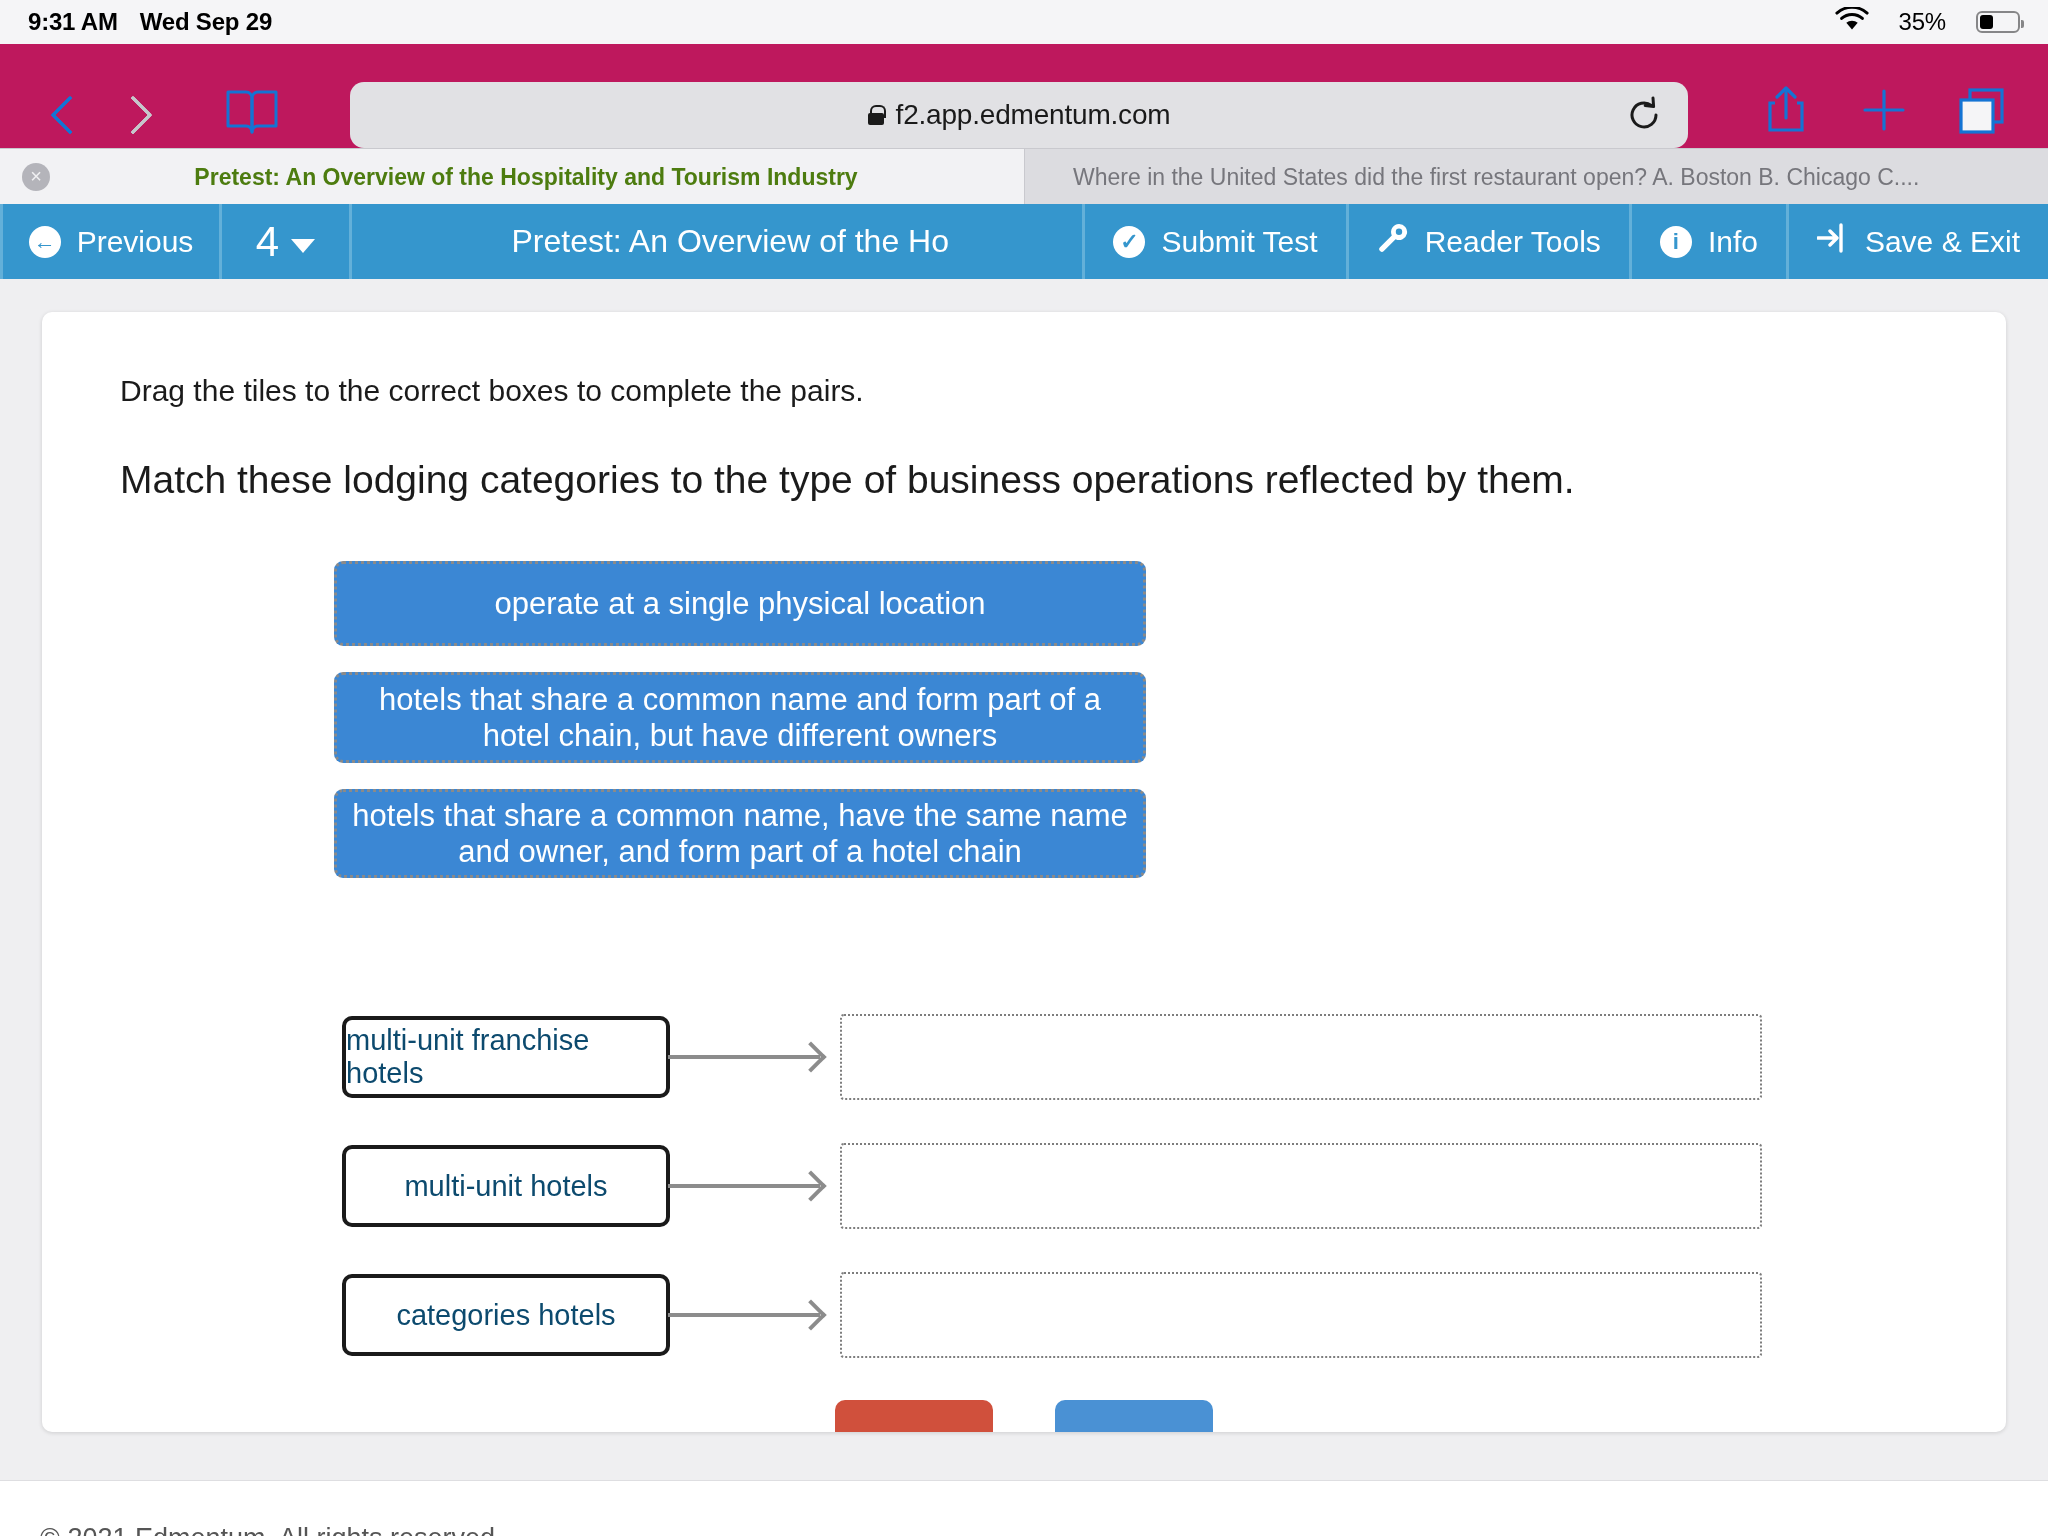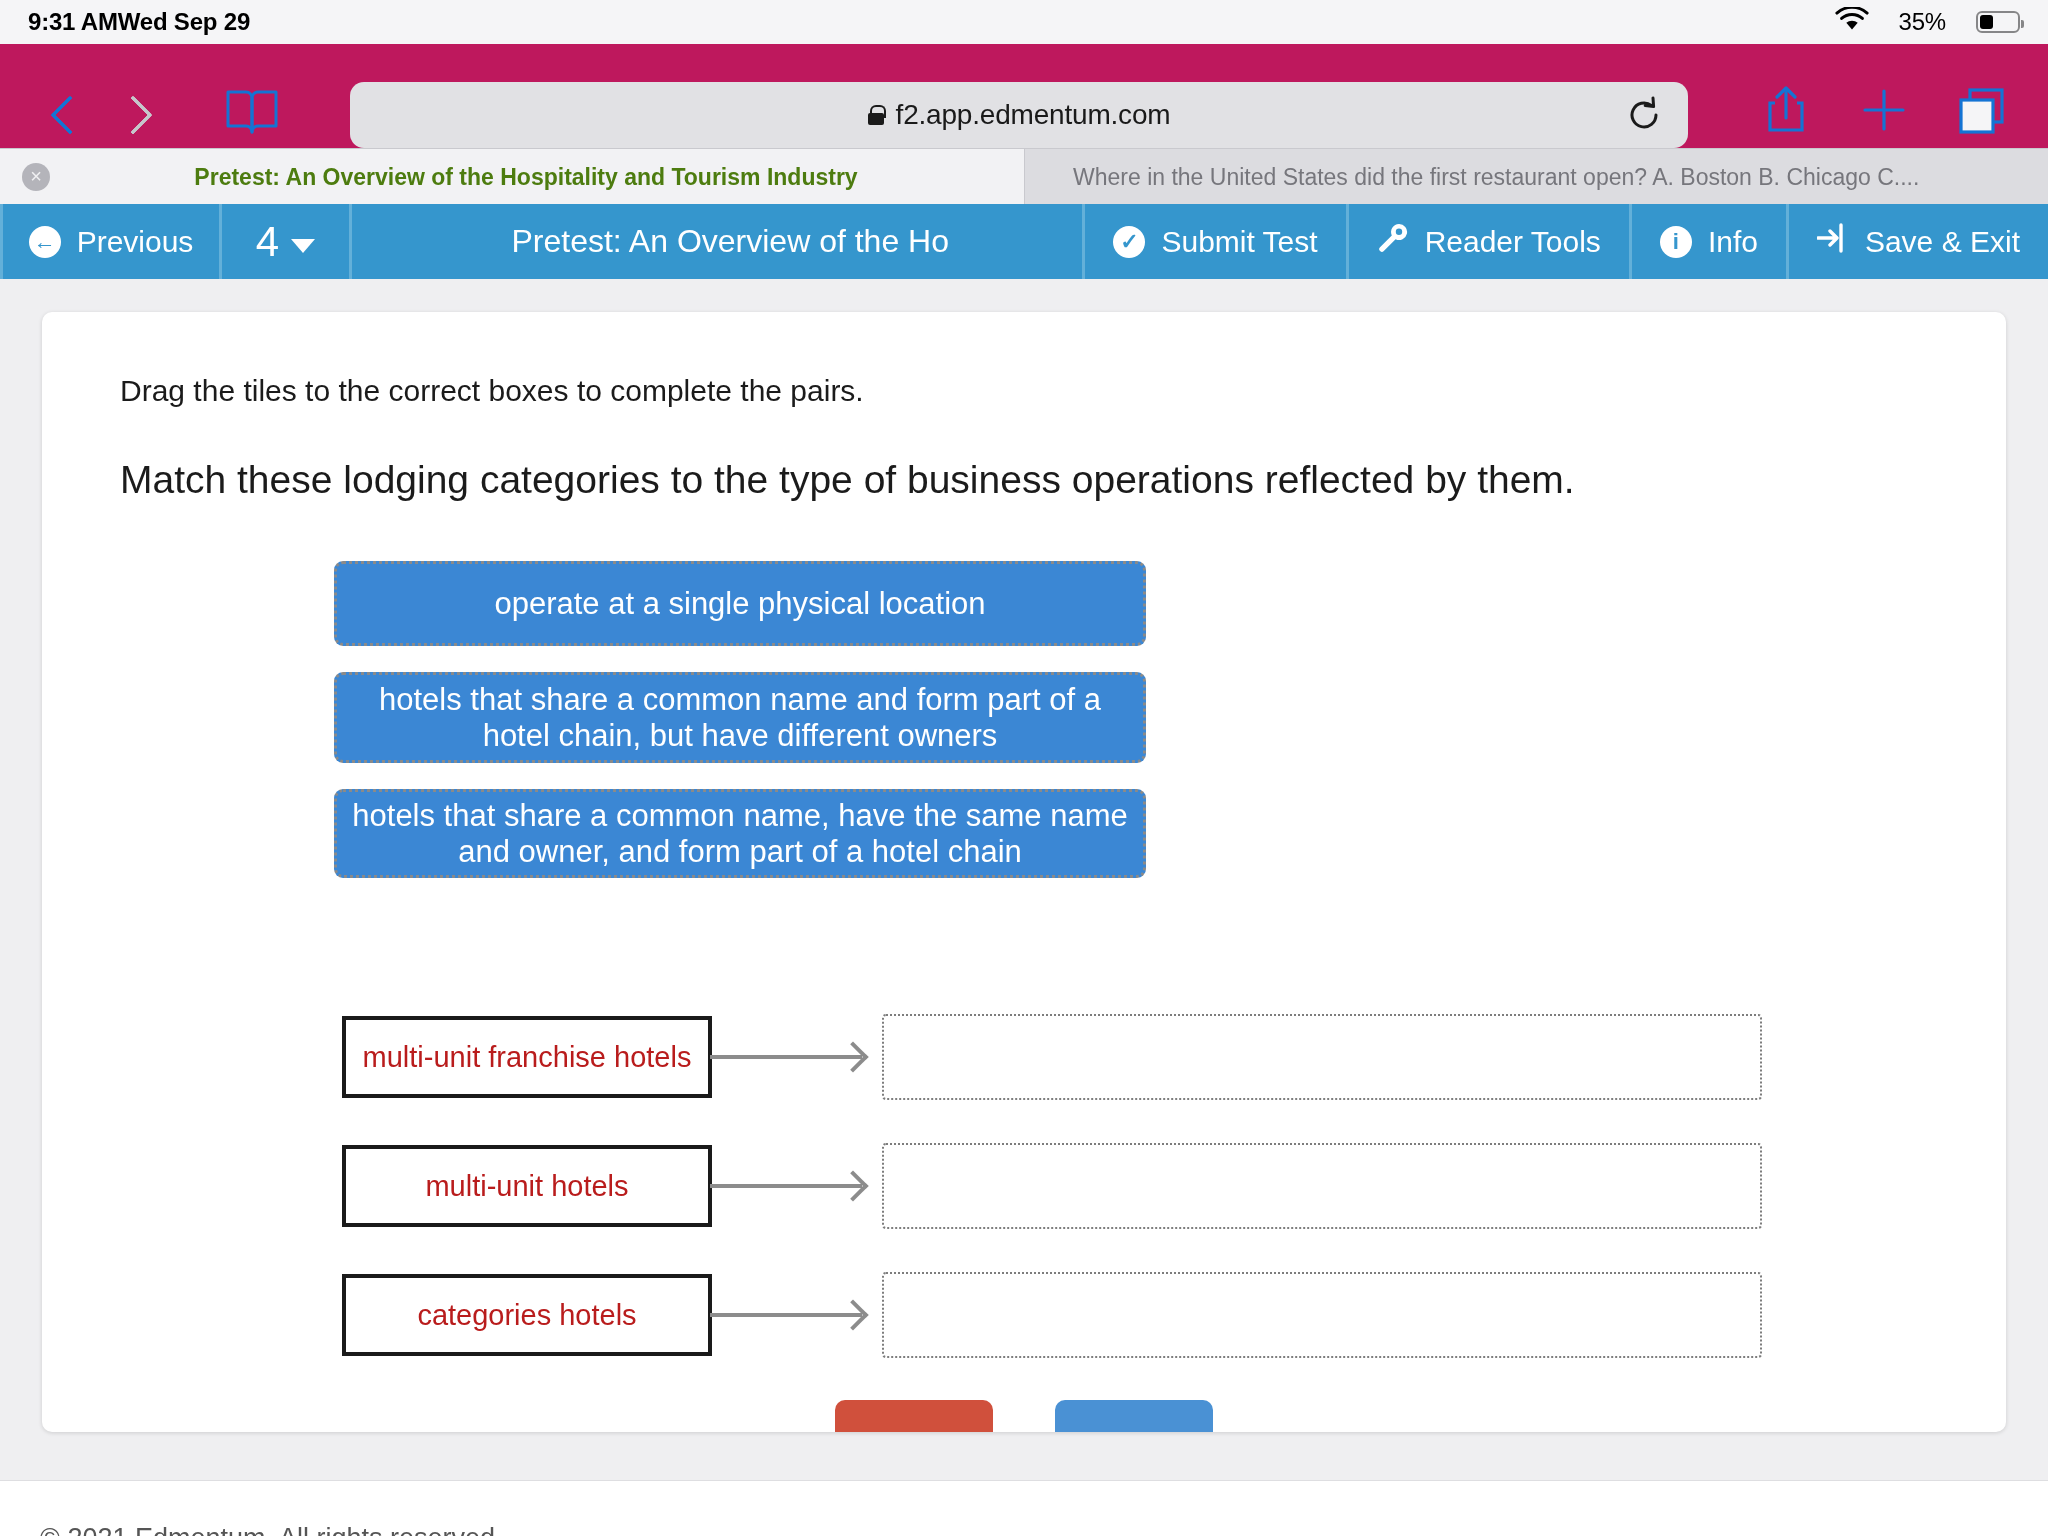--- a/index.html
+++ b/index.html
@@ -20,20 +20,21 @@
     height: 44px;
     display: flex;
     align-items: center;
     padding: 0 28px;
     background: #f5f5f7;
     color: #000;
   }
   .status-left {
     display: flex;
     align-items: flex-end;
+    gap: 22px;
     font-size: 24px;
     font-weight: 600;
     letter-spacing: -0.2px;
   }
   .status-right {
     margin-left: auto;
     display: flex;
     align-items: center;
     gap: 30px;
   }
@@ -330,29 +331,29 @@
     position: absolute;
     left: 300px; top: 702px;
     width: 1420px;
   }
   .match-row {
     display: flex;
     align-items: center;
     margin-bottom: 43px;
   }
   .term-box {
-    width: 370px;
+    width: 328px;
     height: 82px;
     border: 4px solid #1a1a1a;
-    border-radius: 0;
+    border-radius: 10px;
     display: flex;
     align-items: center;
     justify-content: center;
     font-size: 29px;
-    color: #b91c1c;
+    color: #0c4a6e;
     background: #fff;
     flex: none;
   }
   .arrow {
     width: 152px;
     height: 4px;
     background: #8c8c8c;
     position: relative;
     flex: none;
     margin: 0 -2px;

